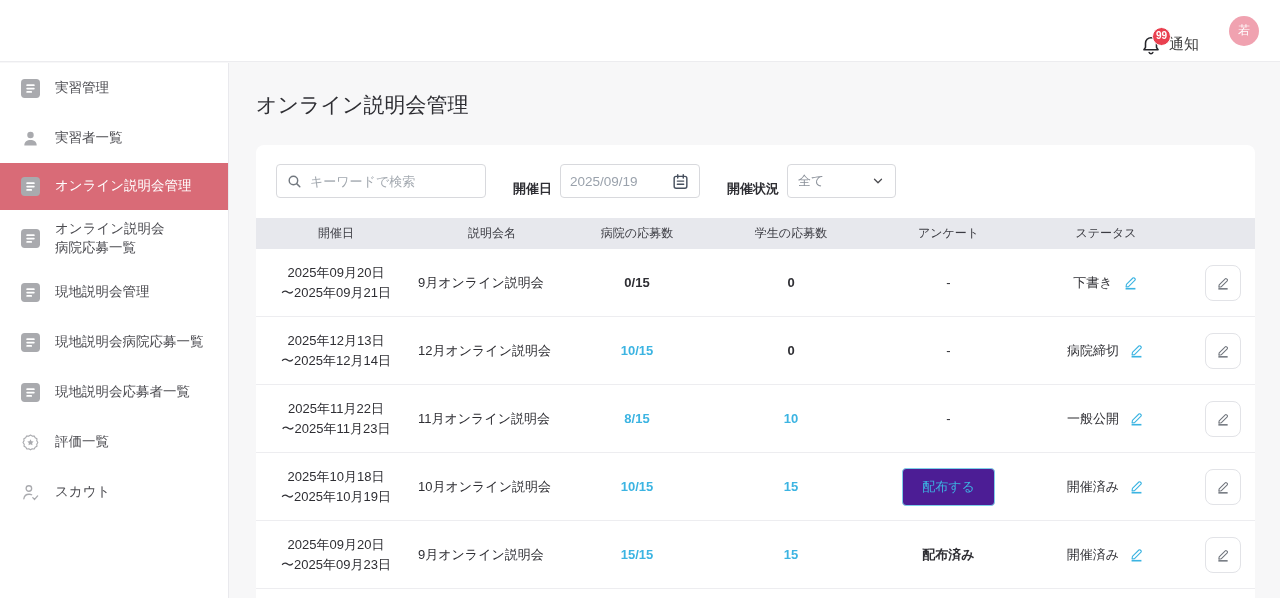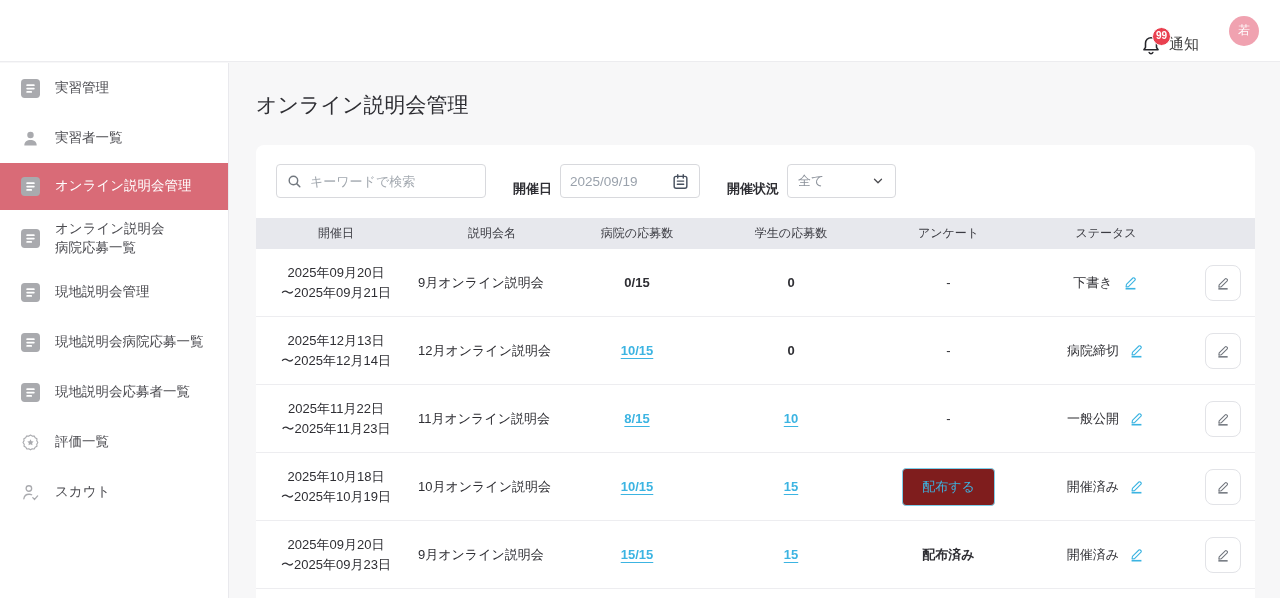--- a/index.html
+++ b/index.html
@@ -80,23 +80,23 @@
     display:grid; grid-template-columns:160px 152px 138px 170px 145px 170px 64px;
     align-items:center;
   }
   .thead { background:#e7e8ed; height:31px; }
   .th { font-size:12px; color:#3b3b42; text-align:center; }
   .trow { height:68px; border-bottom:1px solid #ededf0; font-size:13px; }
   .td { text-align:center; }
   .td.name { text-align:left; padding-left:2px; }
   .date-block { display:inline-block; text-align:center; line-height:20px; font-size:13px; }
   .num { font-weight:600; color:#2e2e33; }
-  .link { color:#3cb4e2; font-weight:600; text-decoration:underline; text-underline-offset:3px; cursor:pointer; }
+  .link { color:#3cb4e2; font-weight:600; text-underline-offset:3px; cursor:pointer; }
   .survey-btn {
-    background:#7f1d1d; border:1px solid #7ecfe9; color:#3cb4e2; border-radius:4px;
+    background:#4c1d95; border:1px solid #7ecfe9; color:#3cb4e2; border-radius:4px;
     font-size:13px; padding:9px 19px; cursor:pointer; font-family:inherit;
   }
   .survey-text { font-weight:600; }
   .status-wrap { display:inline-flex; align-items:center; gap:9px; }
   .status-pencil { color:#3cb4e2; width:17px; height:17px; display:inline-flex; cursor:pointer; }
   .status-pencil svg { width:17px; height:17px; }
   .row-edit {
     width:36px; height:36px; border:1px solid #e2e3e7; border-radius:8px;
     background:#fff; display:inline-flex; align-items:center; justify-content:center;
     cursor:pointer; color:#6f747c;

